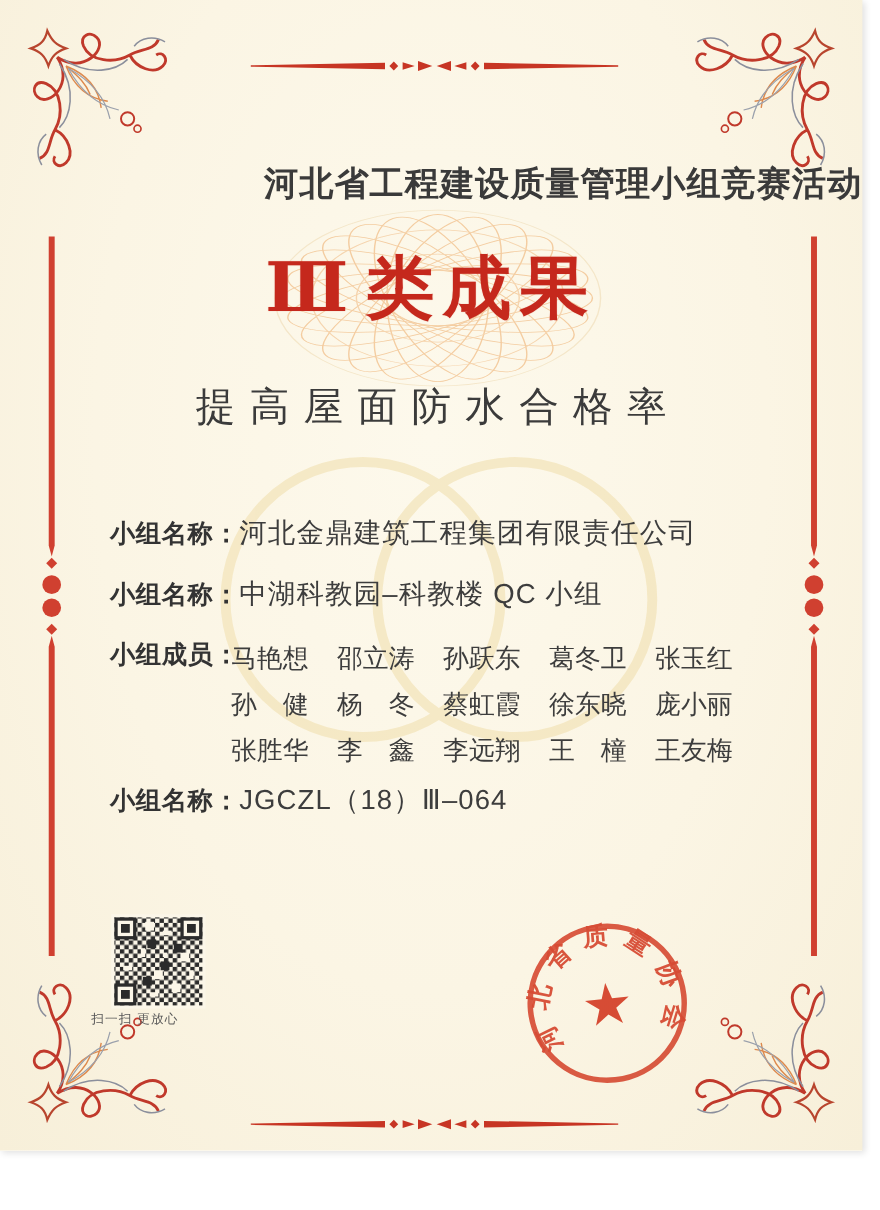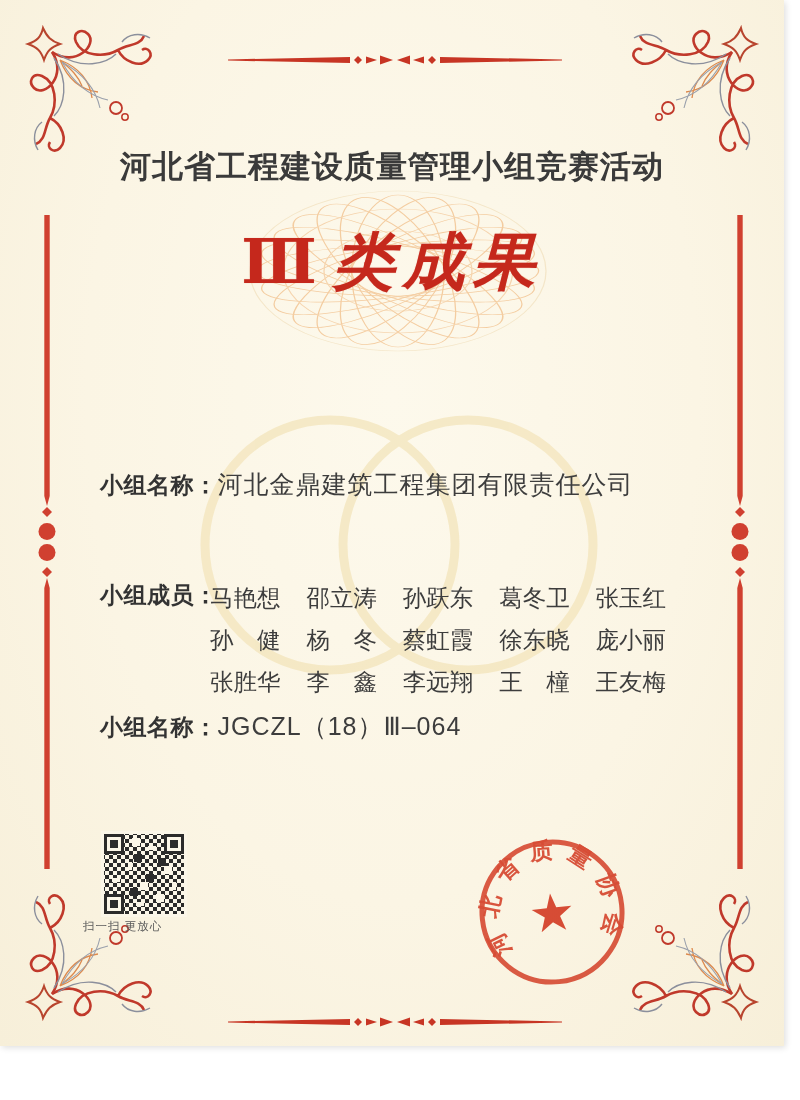--- a/index.html
+++ b/index.html
@@ -9,30 +9,30 @@
   }
   .page{
     position:absolute;left:0;top:0;width:784px;height:1046px;
     background:radial-gradient(ellipse at 50% 38%, #fdf9ec 0%, #fbf5e4 55%, #f7efd9 100%);
     box-shadow:2px 2px 6px rgba(0,0,0,.12);
   }
   .abs{position:absolute;}
   svg{display:block;}
 
   .title{
-    left:0;top:146px;width:100%;text-align:center;
+    left:0;top:146px;width:100%;text-align:right;
     font-size:31px;font-weight:bold;color:#3a3a3a;letter-spacing:1px;
   }
   .grade{
     left:0;top:226px;width:100%;text-align:center;color:#c5281c;
     font-family:"DejaVu Serif",serif;font-weight:bold;font-size:62px;line-height:72px;
     text-shadow:0 0 1px rgba(197,40,28,.4);
   }
   .grade .numeral{letter-spacing:0;margin-right:16px;}
-  .grade .gtext{letter-spacing:8px;font-style:italic;margin-top:27px;}
+  .grade .gtext{letter-spacing:8px;margin-top:27px;}
   .subtitle{
     left:0;top:346px;width:100%;text-align:center;color:#3b3b3b;
     font-family:"Liberation Serif",serif;font-size:36px;letter-spacing:13px;text-indent:13px;
   }
 
   .fieldline{left:100px;color:#373737;white-space:nowrap;}
   .flabel{font-weight:bold;font-size:23px;letter-spacing:0.5px;color:#333;}
   .fvalue{font-family:Liberation Sans, sans-serif;font-size:25px;letter-spacing:1px;color:#3d3d3d;}
   .line-unit{top:468px;}
   .line-team{top:523px;}
@@ -130,25 +130,29 @@
     <use href="#vrule" transform="translate(47,542)"></use>
     <use href="#vrule" transform="translate(740,542)"></use>
   </svg>
 
   <div class="abs title txt">河北省工程建设质量管理小组竞赛活动</div>
 
   <div class="abs grade txt">
     <span class="numeral">Ⅲ</span><span class="gtext">类成果</span>
   </div>
 
+  <div class="abs subtitle txt">提高屋面防水合格率</div>
 
   <div class="abs fieldline line-unit txt">
     <span class="flabel">小组名称：</span><span class="fvalue">河北金鼎建筑工程集团有限责任公司</span>
   </div>
 
+  <div class="abs fieldline line-team txt">
+    <span class="flabel">小组名称：</span><span class="fvalue">中湖科教园–科教楼 QC 小组</span>
+  </div>
 
   <div class="abs fieldline line-members-label txt">
     <span class="flabel">小组成员：</span>
   </div>
   <div class="abs member-row row1 txt">
     <span>孙　健</span>
     <span>杨　冬</span>
     <span>蔡虹霞</span>
     <span>徐东晓</span>
     <span>庞小丽</span>

